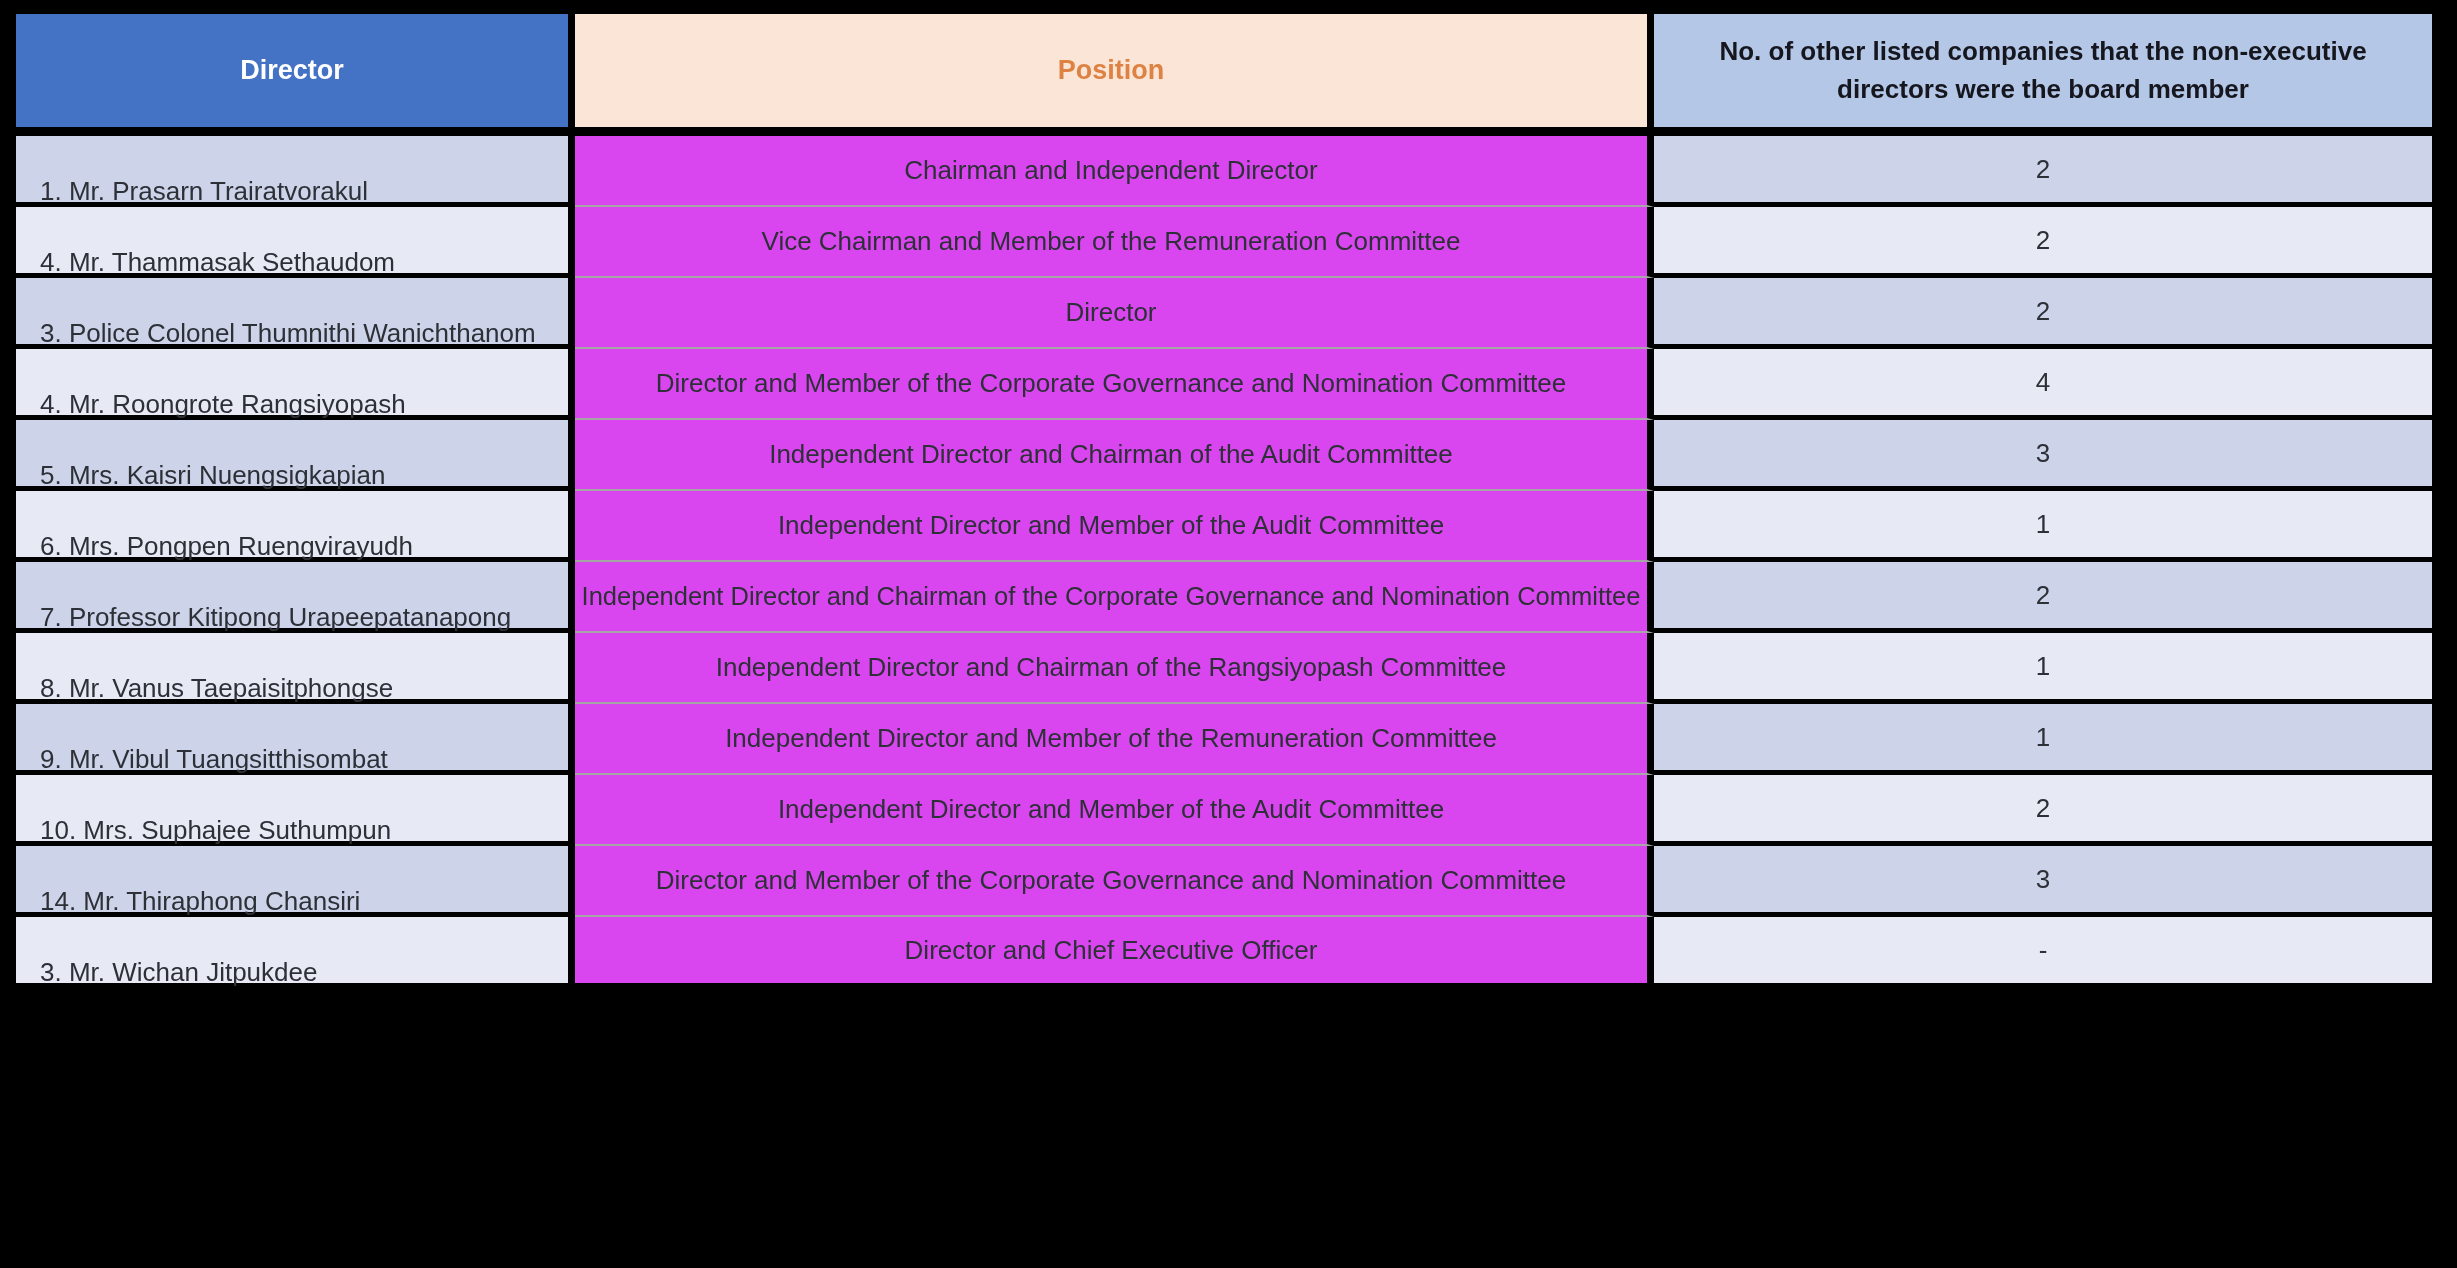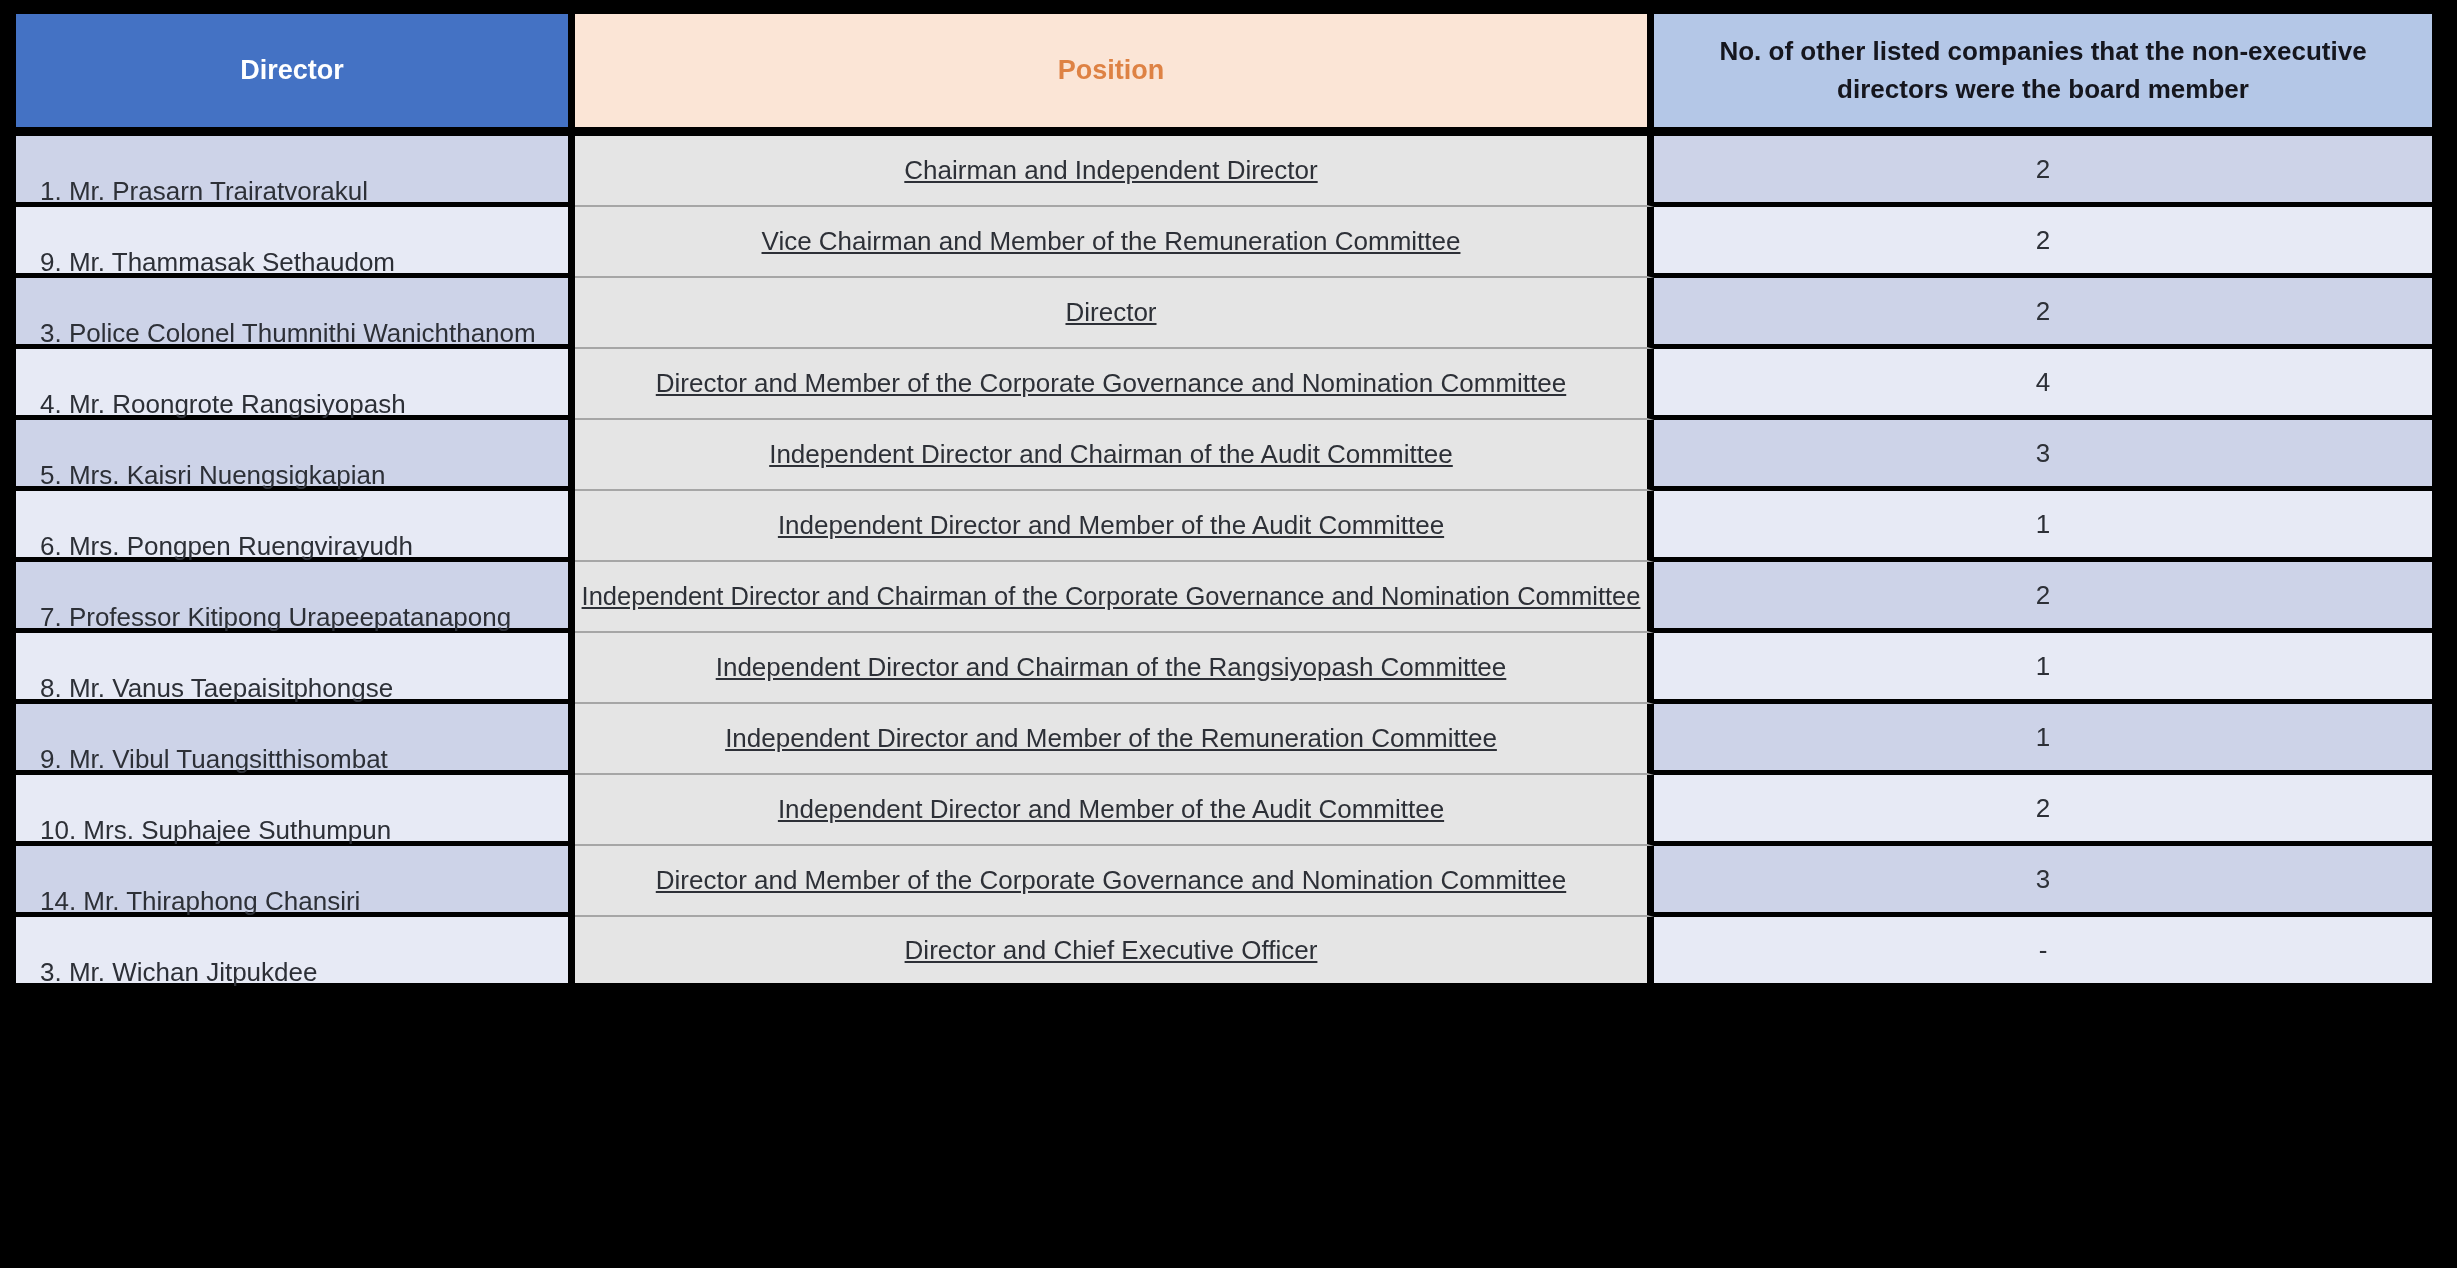--- a/index.html
+++ b/index.html
@@ -59,26 +59,25 @@
     height: 71px;                 
     font-size: 26px;
     color: #2d3037;
   }
   .cell.c1 {
     border-bottom: 5px solid #000;
     border-right: 7px solid #000;
     padding-left: 24px;
   }
   .cell.c2 {
-    background: #e5e5e5;
+    background: #d946ef;
     border-bottom: 2px solid var(--separator-gray, #A6A6A6);
     border-right: 7px solid #000;
     justify-content: center;
     padding: 0 4px;
-    text-decoration: underline;
   }
   .cell.c3 {
     border-bottom: 5px solid #000;
     justify-content: center;
   }
   .cell.last { border-bottom: none; height: 66px; }
   .band-dark  { background: var(--band-dark,  #CDD3E8); }
   .band-light { background: var(--band-light, #E7EAF5); }
   .fit {
     white-space: nowrap;
@@ -99,21 +98,21 @@
 <div class="cell c1 band-dark">
       <span class="name-txt">1. Mr. Prasarn Trairatvorakul</span>
     </div>
     <div class="cell c2">
       <span class="fit">Chairman and Independent Director</span>
     </div>
     <div class="cell c3 band-dark">
       <span>2</span>
     </div>
     <div class="cell c1 band-light">
-      <span class="name-txt">9. Mr. Thammasak Sethaudom</span>
+      <span class="name-txt">4. Mr. Thammasak Sethaudom</span>
     </div>
     <div class="cell c2">
       <span class="fit">Vice Chairman and Member of the Remuneration Committee</span>
     </div>
     <div class="cell c3 band-light">
       <span>2</span>
     </div>
     <div class="cell c1 band-dark">
       <span class="name-txt">3. Police Colonel Thumnithi Wanichthanom</span>
     </div>

